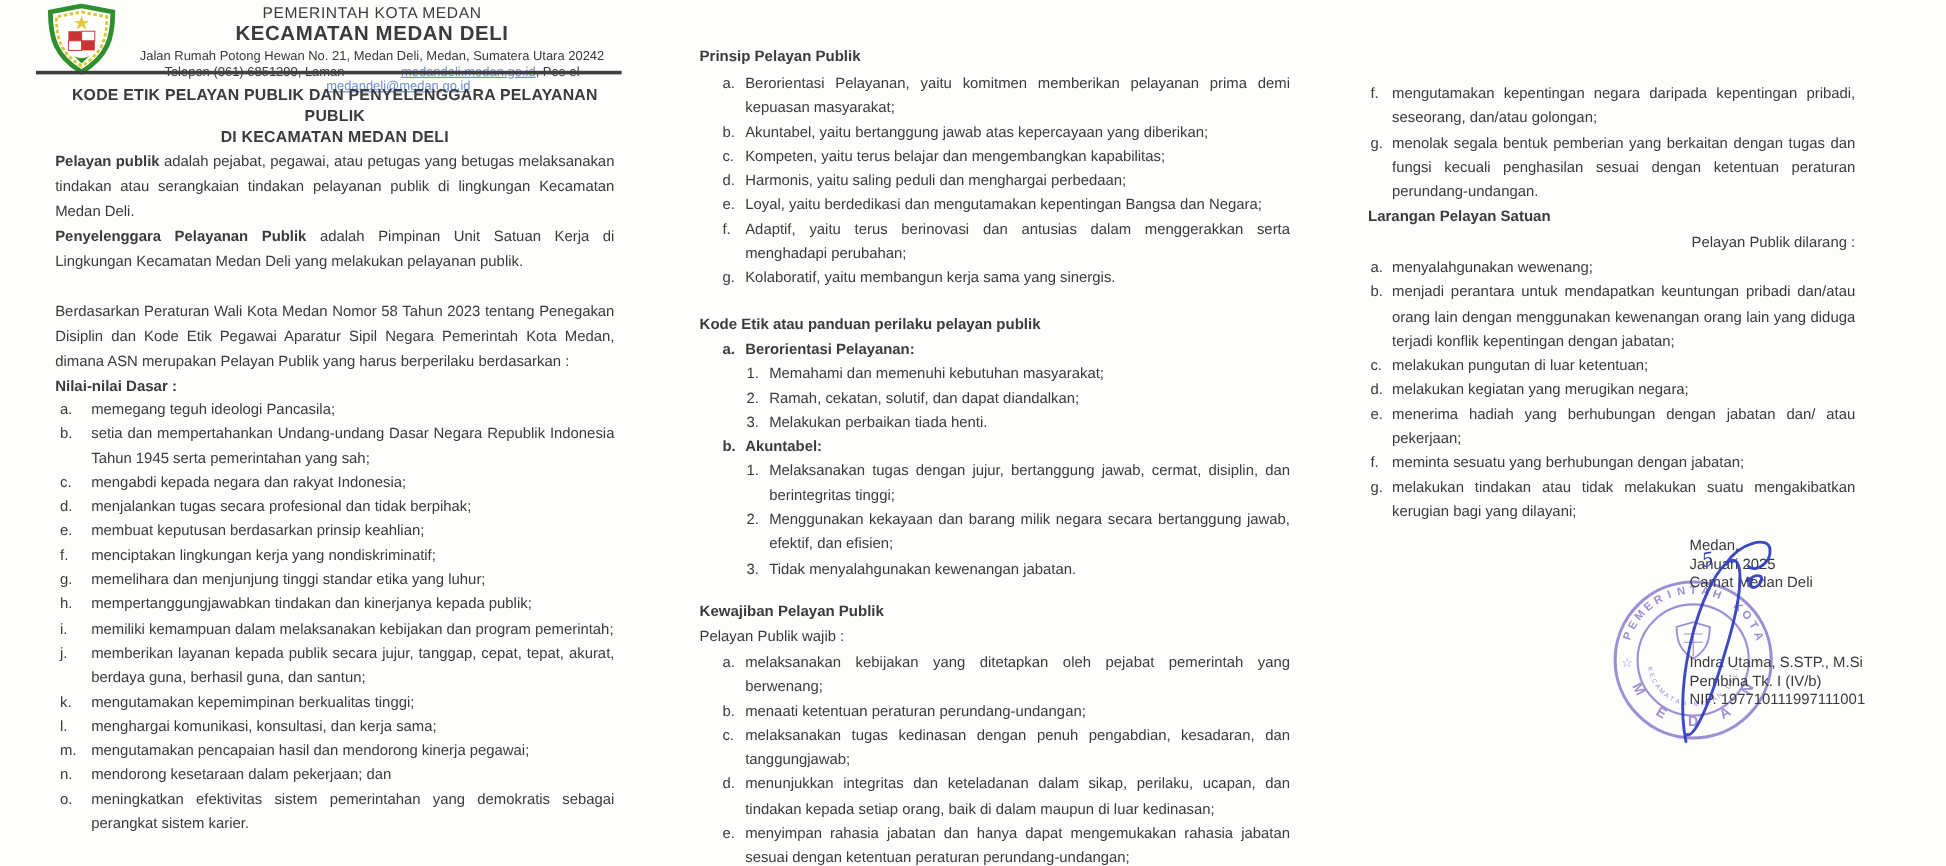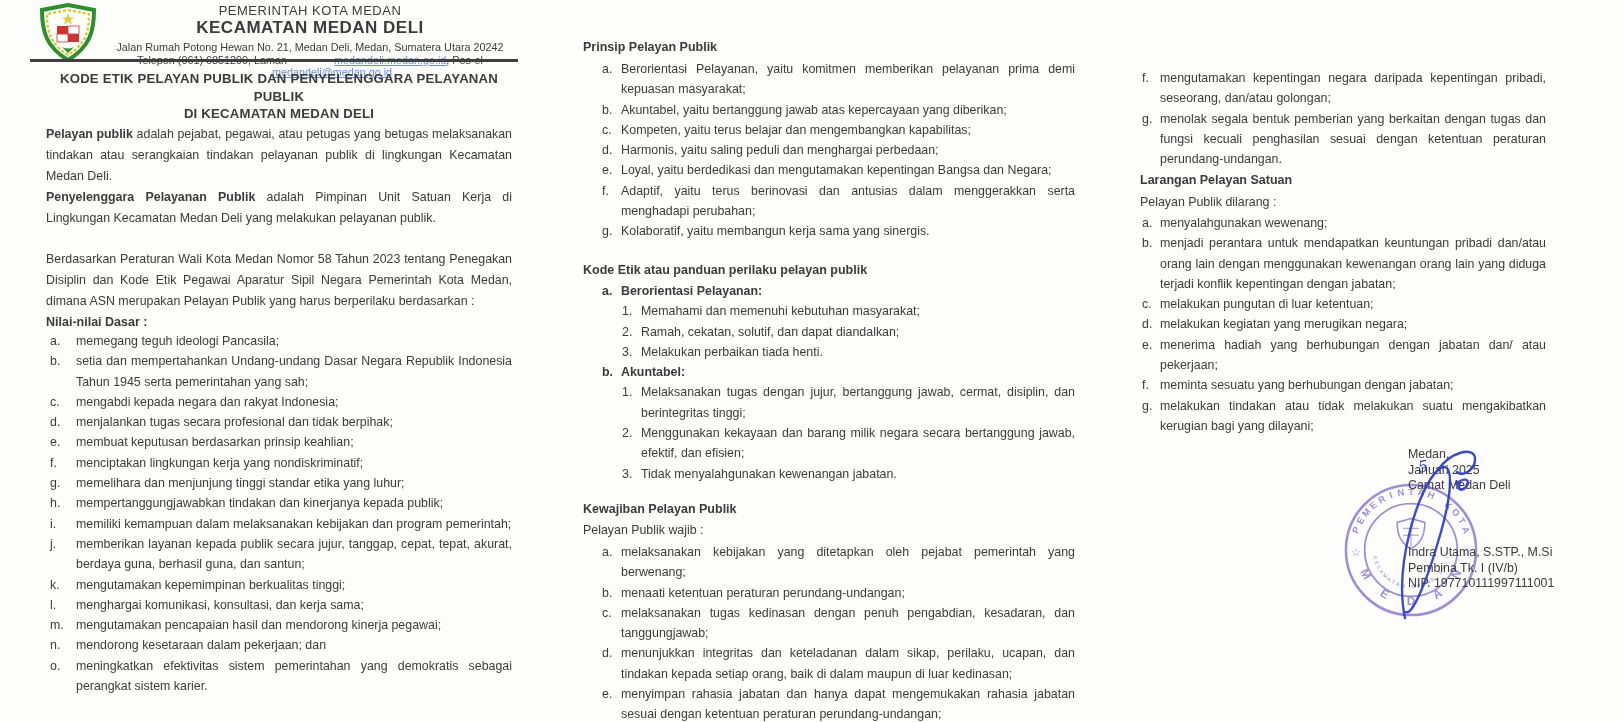--- a/index.html
+++ b/index.html
@@ -278,21 +278,21 @@
         <span class="m">f.</span>
         <span class="t">mengutamakan kepentingan negara daripada kepentingan pribadi, seseorang, dan/atau golongan;</span>
       </div>
 
       <div class="li">
         <span class="m">g.</span>
         <span class="t">menolak segala bentuk pemberian yang berkaitan dengan tugas dan fungsi kecuali penghasilan sesuai dengan ketentuan peraturan perundang-undangan.</span>
       </div>
     </div>
   <div class="abs c3 h" style="top:170px;">Larangan Pelayan Satuan</div>
-  <div class="abs c3 intro" style="top:192px;">Pelayan Publik dilarang :</div>
+  <div class="abs c3 intro" style="top:192px;text-align:right;">Pelayan Publik dilarang :</div>
   <div class="abs c3" style="top:213px;">
 
       <div class="li">
         <span class="m">a.</span>
         <span class="t">menyalahgunakan wewenang;</span>
       </div>
 
       <div class="li">
         <span class="m">b.</span>
         <span class="t">menjadi perantara untuk mendapatkan keuntungan pribadi dan/atau orang lain dengan menggunakan kewenangan orang lain yang diduga terjadi konflik kepentingan dengan jabatan;</span>

